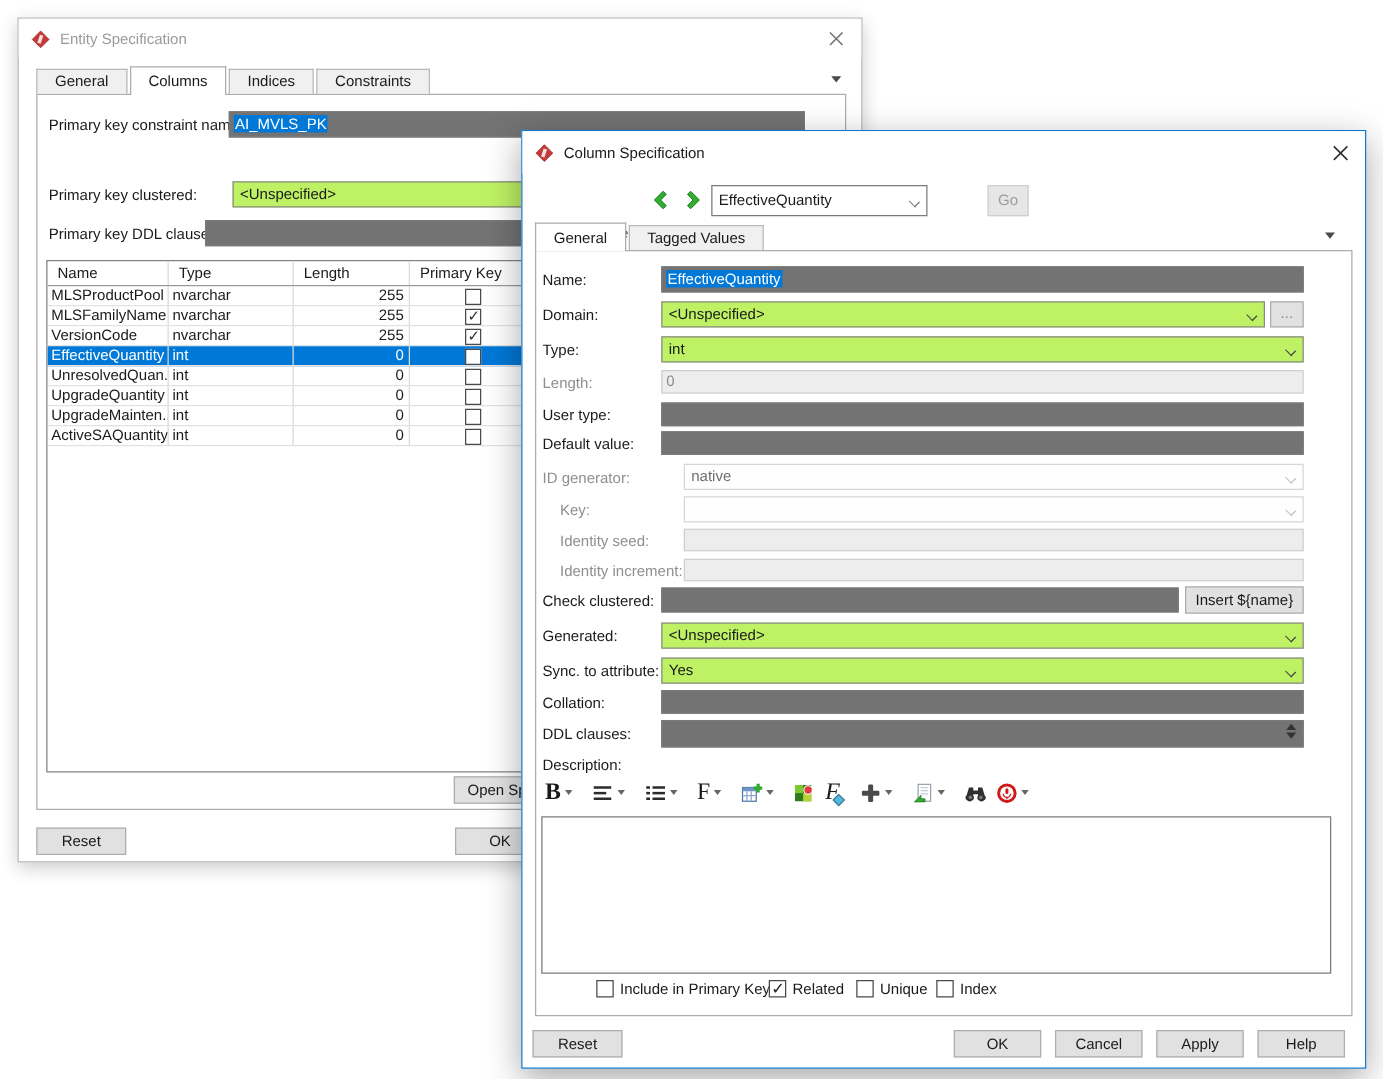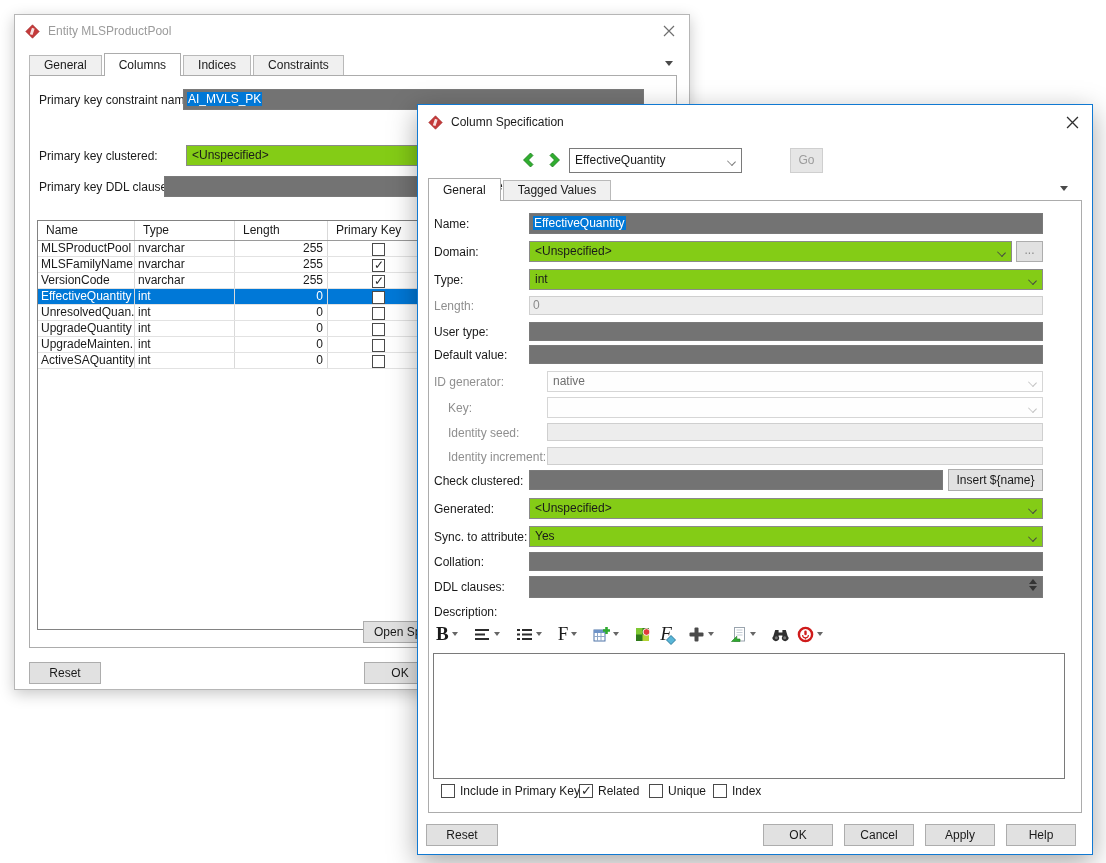--- a/index.html
+++ b/index.html
@@ -38,21 +38,21 @@
   .pane { position:absolute; border:1px solid #acacac; background:#fff; }
   .caret { width:0; height:0; border-left:4px solid transparent; border-right:4px solid transparent; border-top:5px solid #4a4a4a; position:absolute; }
 
   .lbl { position:absolute; white-space:nowrap; }
   .lbl.dis { color:#8f8f8f; }
 
   .inp { position:absolute; background:#737373; border:1px solid #7a7a7a; height:21px; line-height:19px; padding:0 3px; overflow:hidden; white-space:nowrap; }
   .inp.dis { background:#ededed; border-color:#cfcfcf; color:#8a8a8a; }
   .selhl { background:#0078d7; color:#fff; padding:0 1px; }
 
-  .combo { position:absolute; height:21px; line-height:19px; padding:0 20px 0 5px; background:#84cc16; border:1px solid #8a8a8a; overflow:hidden; white-space:nowrap; }
+  .combo { position:absolute; height:21px; line-height:19px; padding:0 20px 0 5px; background:#bef264; border:1px solid #8a8a8a; overflow:hidden; white-space:nowrap; }
   .combo.white { background:#fff; border-color:#7a7a7a; }
   .combo.dis { background:#fefefe; border-color:#d6d6d6; color:#6f6f6f; }
   .chev { position:absolute; right:6px; top:7px; width:7px; height:7px; border-right:1.6px solid #444; border-bottom:1.6px solid #444; transform:rotate(45deg) scale(1,.8); transform-origin:center; }
   .combo.dis .chev { border-color:#c2c2c2; }
 
   .btn { position:absolute; background:#e1e1e1; border:1px solid #adadad; text-align:center; height:22px; line-height:20px; cursor:pointer; }
   .btn.dis { background:#e6e6e6; border-color:#cfcfcf; color:#9c9c9c; cursor:default; }
 
   
   .cb { display:inline-block; width:14px; height:14px; background:#fff; border:1px solid #4a4a4a; position:relative; vertical-align:middle; cursor:pointer; }
@@ -78,33 +78,33 @@
   .glyphF { font-family:"Liberation Serif", serif; font-size:19px; color:#1a1a1a; }
   .ddv { width:0; height:0; border-left:3.5px solid transparent; border-right:3.5px solid transparent; border-top:4px solid #666; margin-left:3px; }
   .ticon { width:17px; height:17px; display:block; }
 
   
   .spin { position:absolute; right:3px; top:2px; width:12px; display:flex; flex-direction:column; align-items:center; gap:2px; cursor:pointer; }
   .spin .up { width:0;height:0;border-left:4px solid transparent;border-right:4px solid transparent;border-bottom:5px solid #333; }
   .spin .dn { width:0;height:0;border-left:4px solid transparent;border-right:4px solid transparent;border-top:5px solid #333; }
 
   .ta { position:absolute; background:#fff; border:1px solid #7a7a7a; }
-  .cbrow-item { position:absolute; display:flex; align-items:center; gap:5px; white-space:nowrap; }
+  .cbrow-item { position:absolute; display:flex; align-items:center; gap:5px; white-space:nowrap;margin-left:36px; }
   .arrowbtn { position:absolute; width:20px; height:20px; cursor:pointer; }
 </style>
 </head>
 <body>
 
 <div class="dlg dlg1">
   <div class="titlebar">
     <svg class="ticon" viewBox="0 0 16 16" style="width:15px;height:15px;">
       <path d="M8 .8 L15.2 8 L8 15.2 L.8 8 Z" fill="#c43a3a" stroke="#9c2727" stroke-width=".6"></path>
       <path d="M6.2 4.4 L9.2 4.4 L9.2 11.6 L6.2 11.6 Z" fill="#fff" opacity=".85" transform="rotate(18 8 8)"></path>
     </svg>
-    <span class="title">Entity MLSProductPool</span>
+    <span class="title">Entity Specification</span>
     <span class="closebox">
       <svg width="12" height="12" viewBox="0 0 12 12">
           <path d="M1 1 L11 11 M11 1 L1 11" stroke="#6f6f6f" stroke-width="1.2"></path>
         </svg>
     </span>
   </div>
 
   <div class="tabs" style="left:14px; top:38px;">
     <div class="tab">General</div>
     <div class="tab active">Columns</div>
@@ -124,21 +124,21 @@
   <div class="combo" style="left:171px; top:130px; width:460px;">
     <span>&lt;Unspecified&gt;</span>
     <span class="chev"></span>
   </div>
 
   <span class="lbl" style="left:24px; top:165px;">Primary key DDL clauses:</span>
   <div class="inp" style="left:149px; top:161px; width:482px;">
     <span></span>
   </div>
 
-  <div class="etable" style="left:22px; top:193px; width:600px; height:410px;margin-top:12px;">
+  <div class="etable" style="left:22px; top:193px; width:600px; height:410px;">
     <div class="thead">
       <div class="th c1">Name</div>
       <div class="th c2">Type</div>
       <div class="th c3">Length</div>
       <div class="th c4">Primary Key</div>
     </div>
     <div class="trow">
       <div class="tc c1">MLSProductPool</div>
       <div class="tc c2">nvarchar</div>
       <div class="tc c3 num">255</div>

